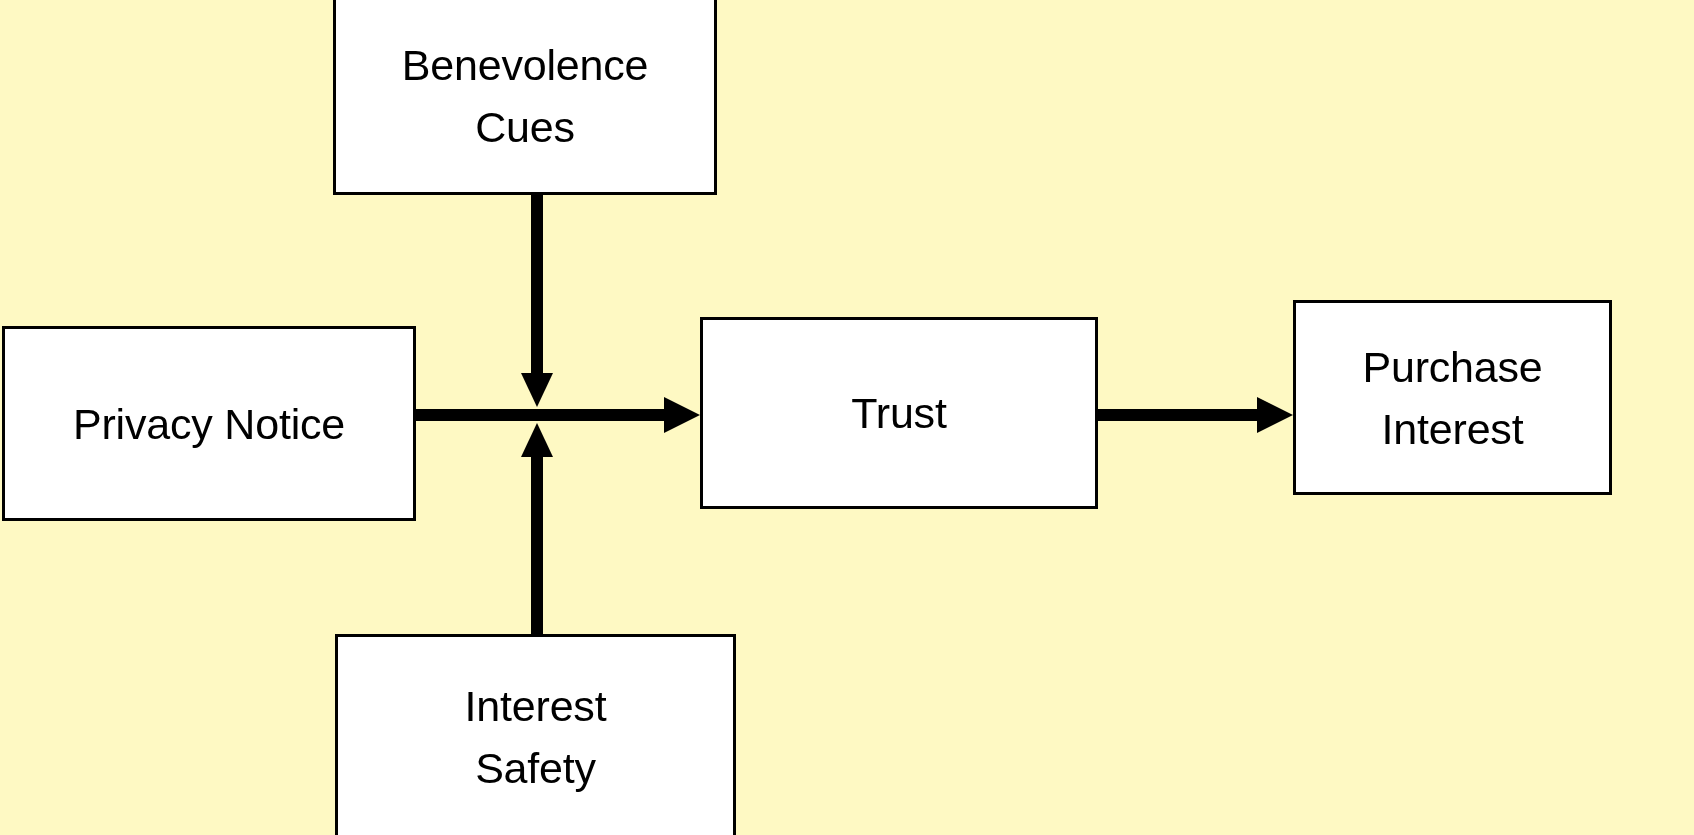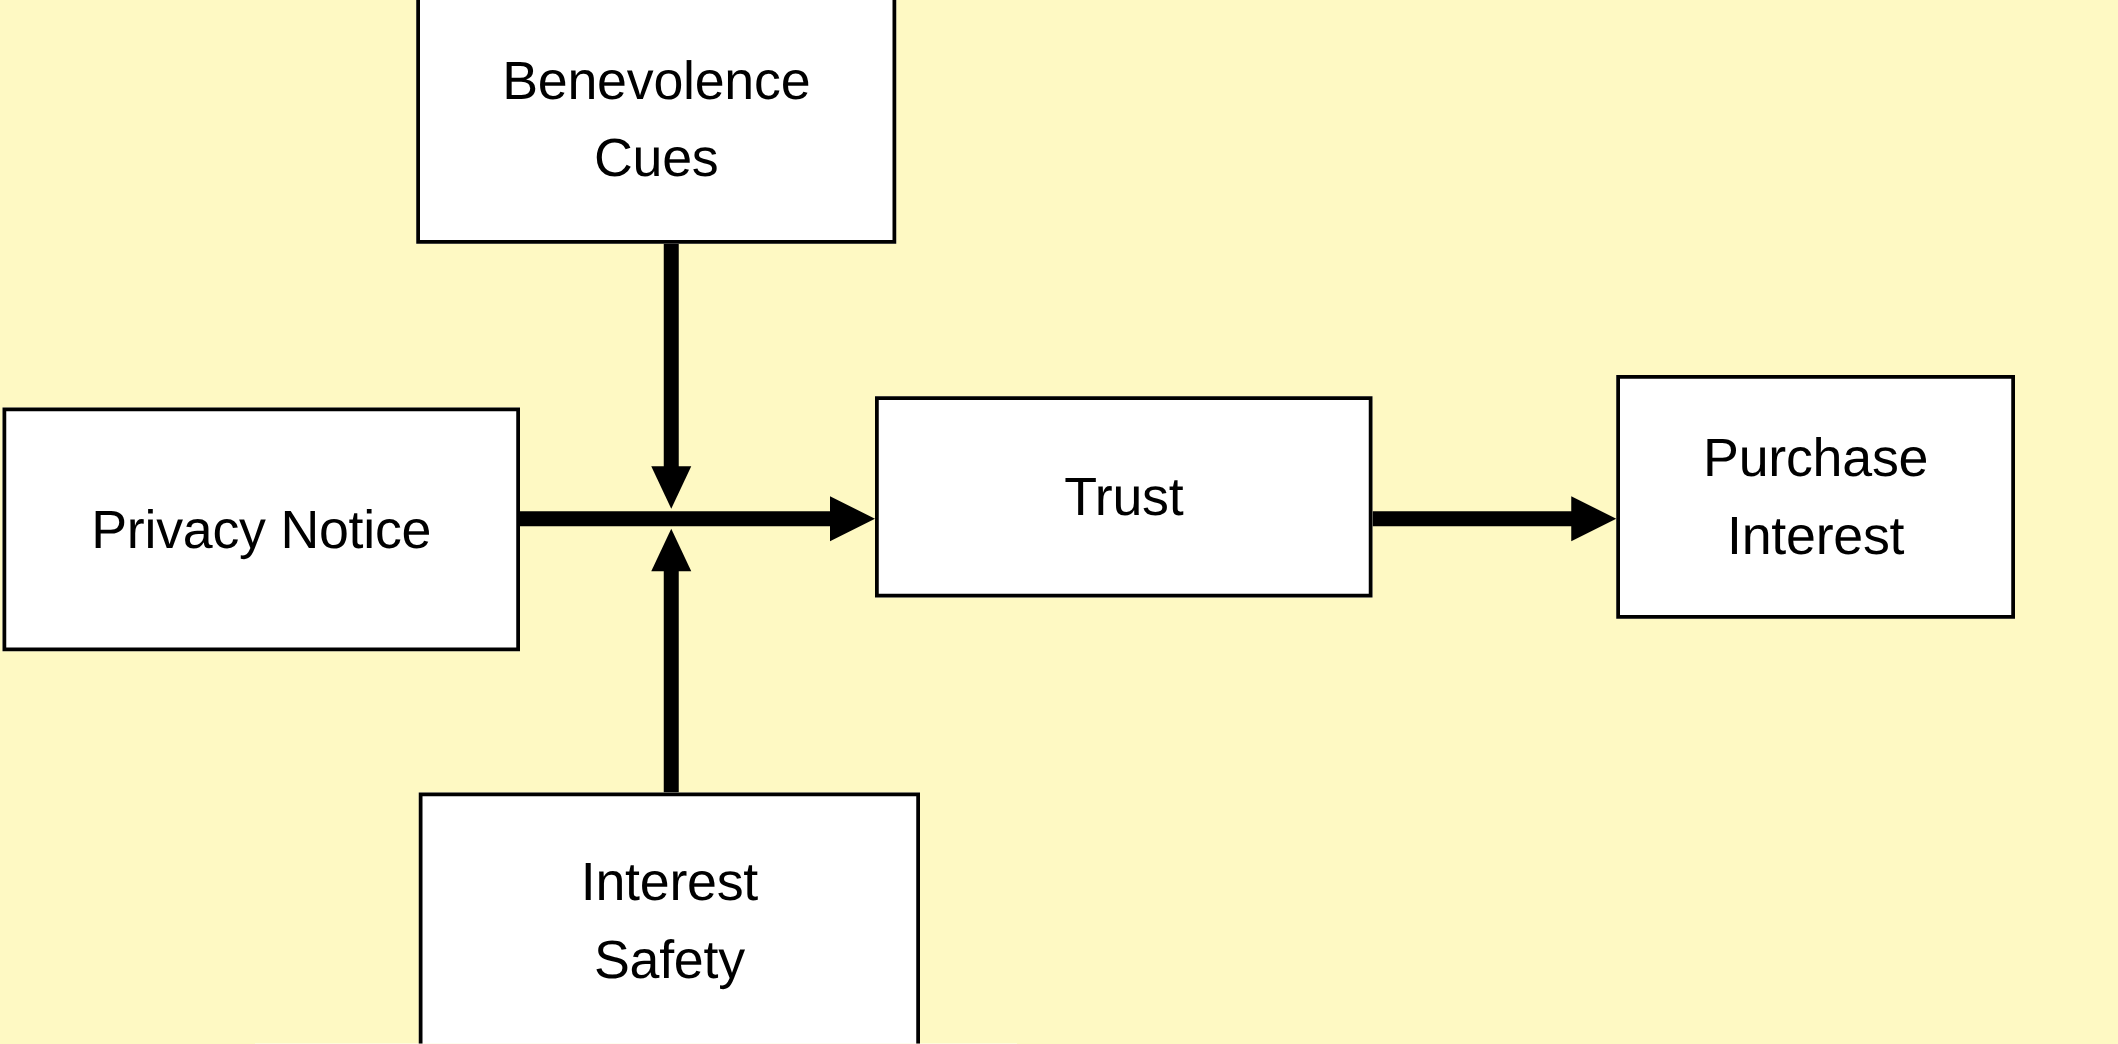--- a/index.html
+++ b/index.html
@@ -74,21 +74,21 @@
 
   <div class="node" style="left:333px; top:-4px; width:384px; height:199px;">
     <span class="label">Benevolence
 Cues</span>
   </div>
 
   <div class="node" style="left:2px; top:298px; width:414px; height:195px;margin-top:28px;">
     <span class="label">Privacy Notice</span>
   </div>
 
-  <div class="node" style="left:700px; top:317px; width:398px; height:161px;">
+  <div class="node" style="left:700px; top:317px; width:398px; height:192px;">
     <span class="label">Trust</span>
   </div>
 
   <div class="node" style="left:1293px; top:300px; width:319px; height:195px;">
     <span class="label">Purchase
 Interest</span>
   </div>
 
   <div class="node" style="left:335px; top:634px; width:401px; height:205px;">
     <span class="label">Interest

